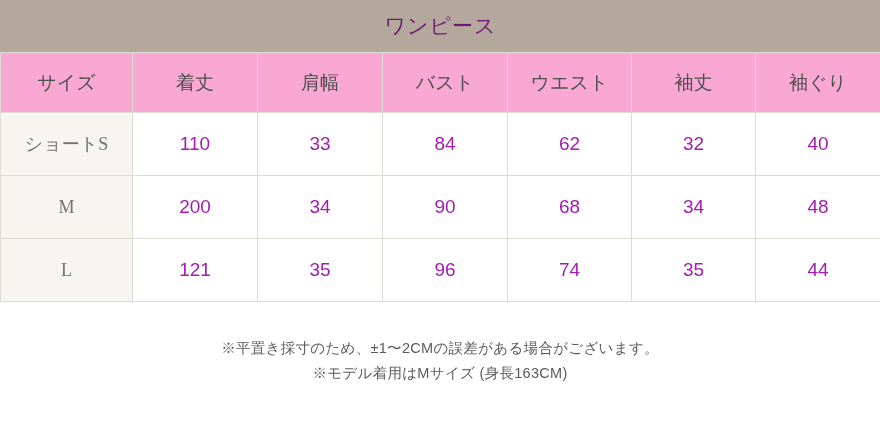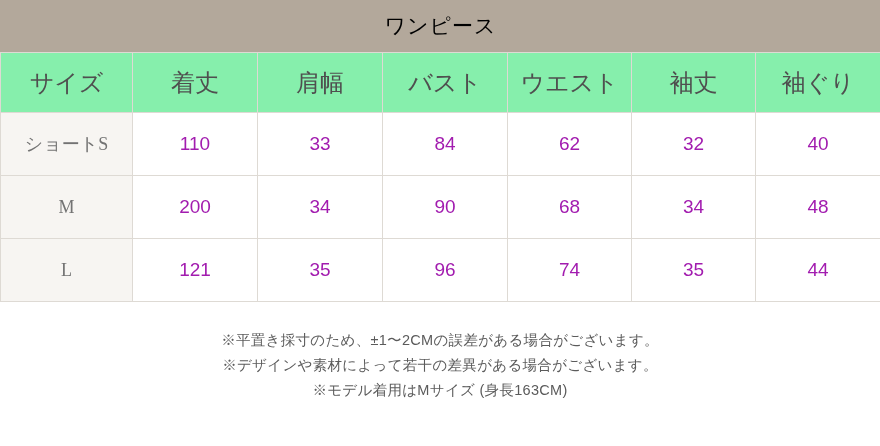--- a/index.html
+++ b/index.html
@@ -20,40 +20,40 @@
     position: relative;
     box-sizing: border-box;
   }
   table.size-table {
     width: 880px;
     border-collapse: collapse;
     table-layout: fixed;
   }
   table.size-table caption {
     background: #b3a89b;
-    color: #000000;
+    color: #701a75;
     font-size: 21px;
     letter-spacing: 1px;
     height: 52px;
     line-height: 52px;
     padding: 0;
     caption-side: top;
     font-weight: normal;
   }
   table.size-table th,
   table.size-table td {
     border: 1px solid #dedad4;
     text-align: center;
     font-weight: normal;
     color: #a21caf;
   }
   table.size-table thead th {
     height: 57px;
-    font-size: 24px;
-    background: #86efac;
+    font-size: 19px;
+    background: #f9a8d4;
     color: #4f4f4f;
   }
   table.size-table tbody td {
     height: 60px;
     font-size: 19px;
     background: #ffffff;
   }
   table.size-table tbody td.row-head {
     background: #f7f5f2;
     font-size: 18px;
@@ -62,21 +62,21 @@
   }
   table.size-table col.c0 { width: 132px; }
   table.size-table col.c1 { width: 125px; }
   table.size-table col.c2 { width: 125px; }
   table.size-table col.c3 { width: 125px; }
   table.size-table col.c4 { width: 124px; }
   table.size-table col.c5 { width: 124px; }
   table.size-table col.c6 { width: 125px; }
 
   .notes {
-    margin-top: 26px;
+    margin-top: 34px;
     text-align: center;
   }
   .notes .note-line {
     font-size: 14.5px;
     color: #5b5b5b;
     line-height: 1.72;
     letter-spacing: 0.3px;
   }
 </style>
 </head>
@@ -132,17 +132,16 @@
         <td>96</td>
         <td>74</td>
         <td>35</td>
         <td>44</td>
       </tr>
     </tbody>
   </table>
 
   <div class="notes">
     <div class="note-line">※平置き採寸のため、±1〜2CMの誤差がある場合がございます。</div>
-    <div class="note-line">※デザインや素材によって若干の差異がある場合がございます。</div>
     <div class="note-line">※モデル着用はMサイズ (身長163CM)</div>
   </div>
 
 </div>
 
 </body></html>

